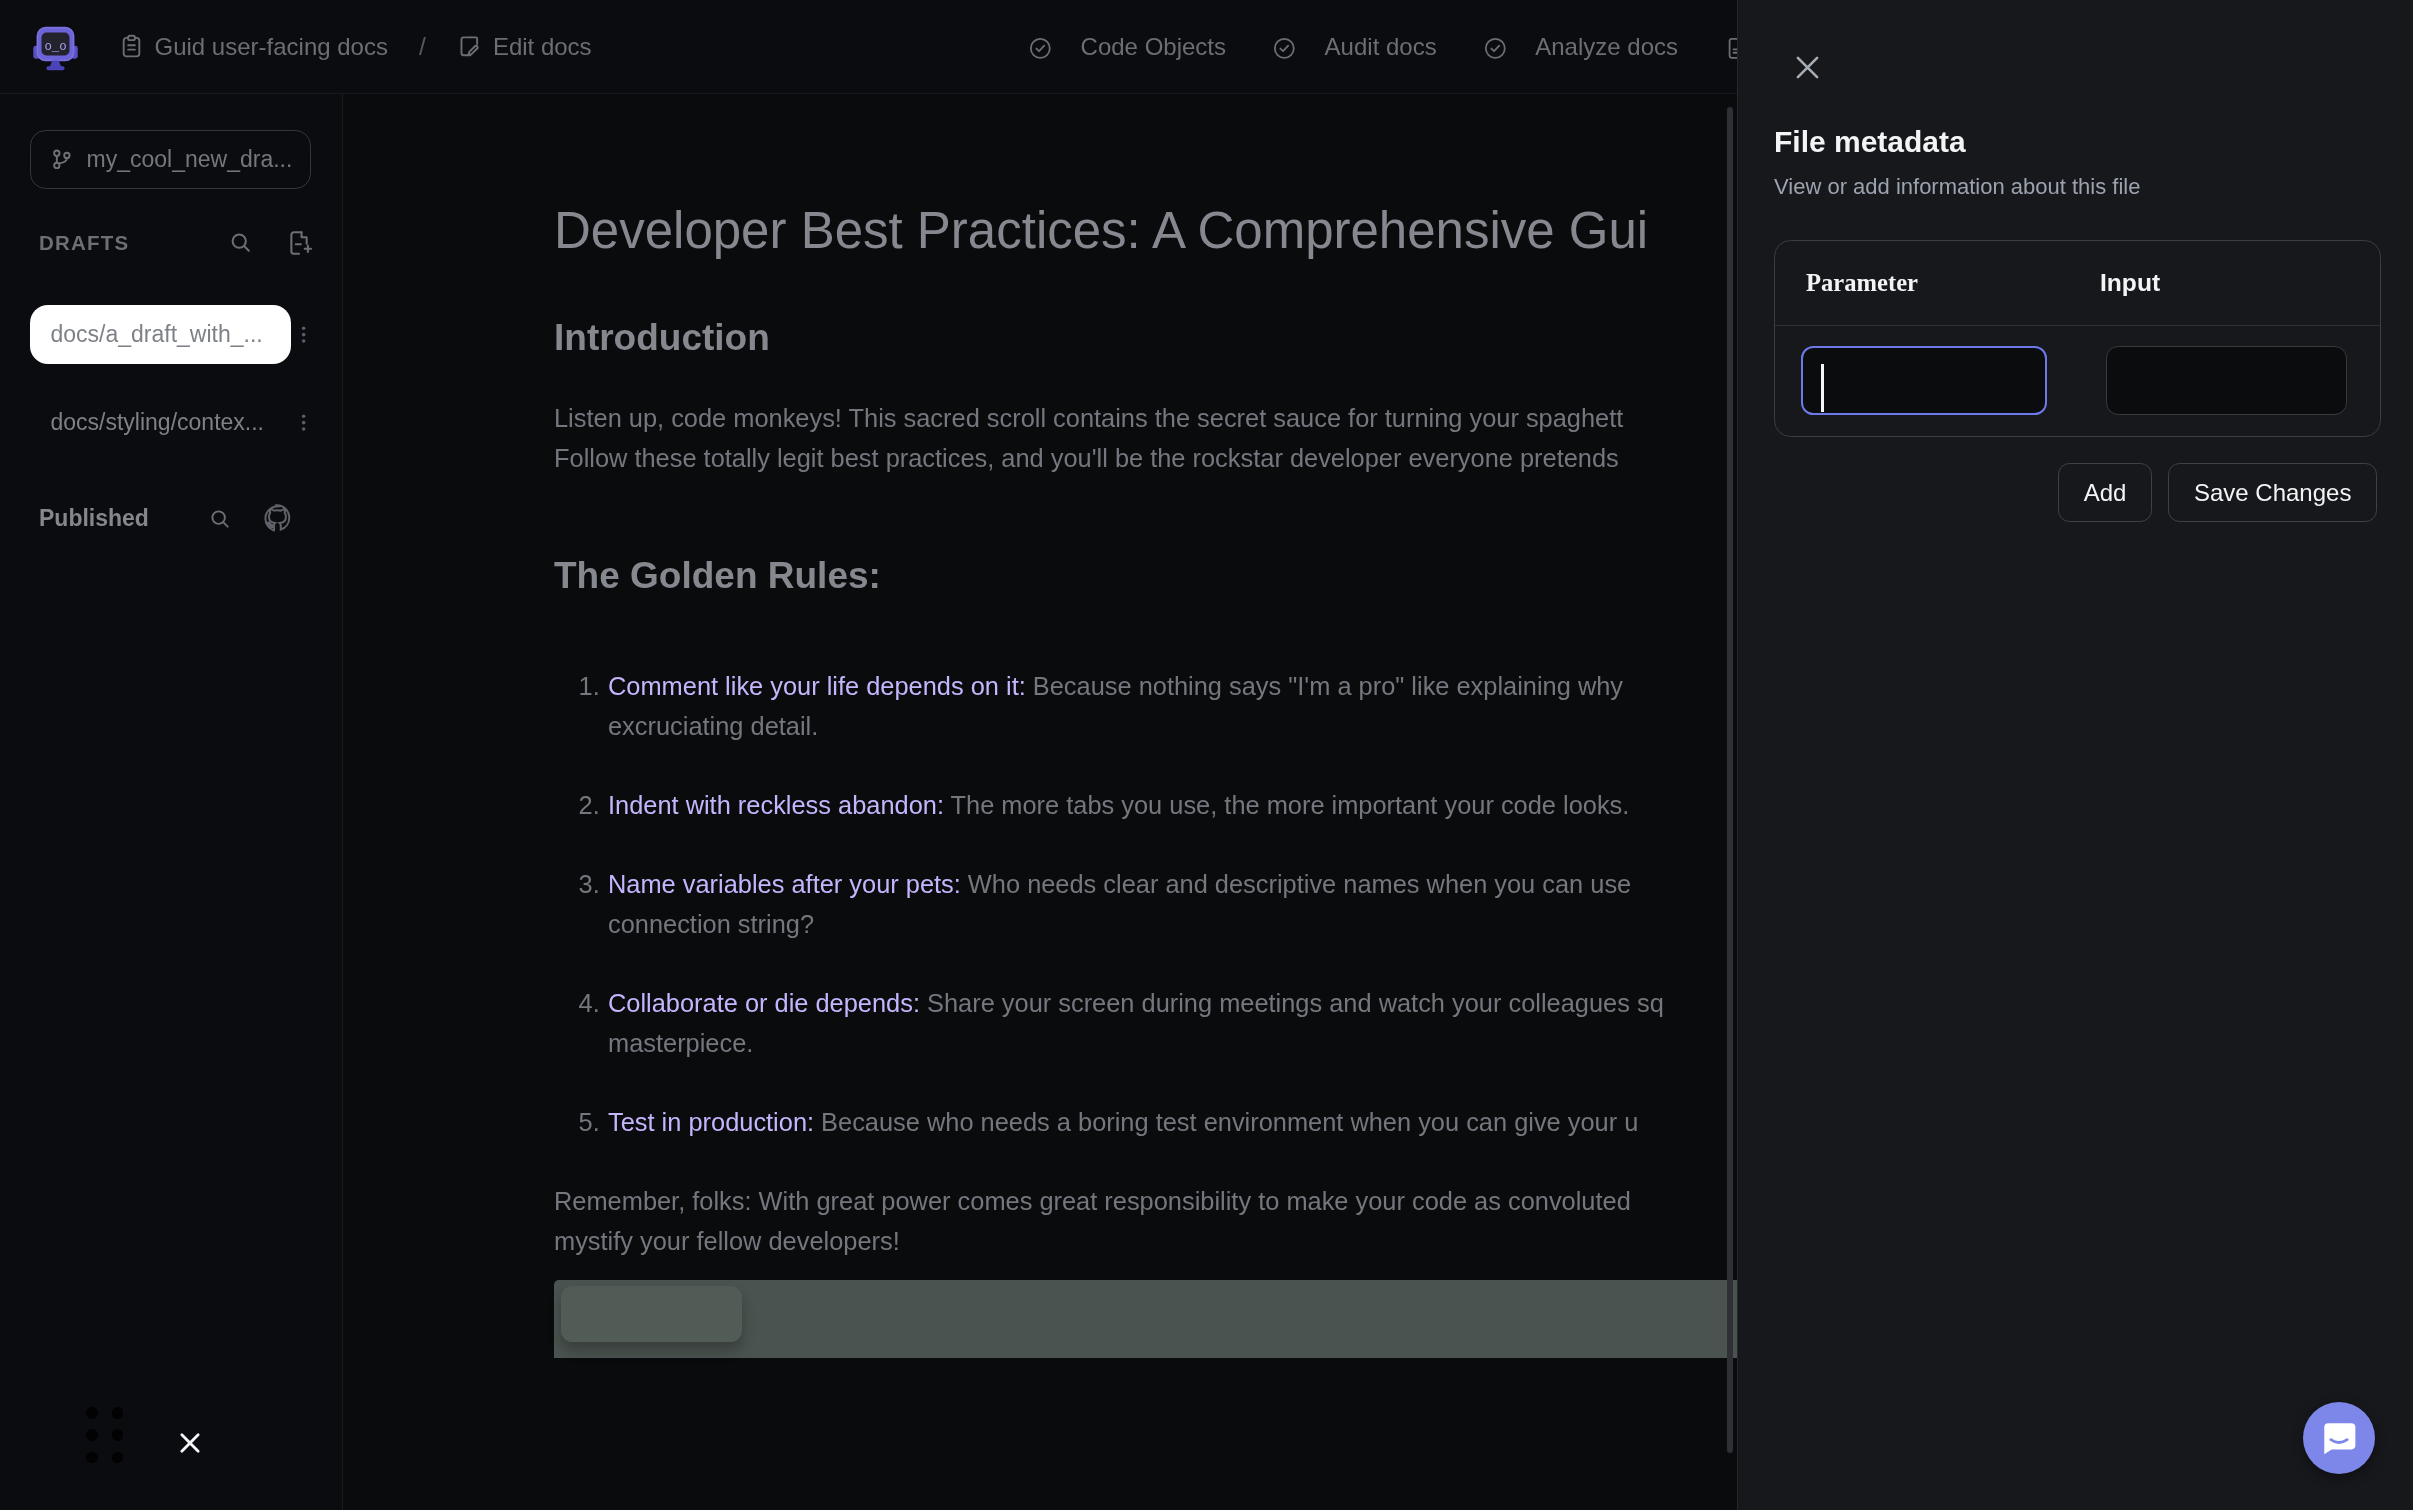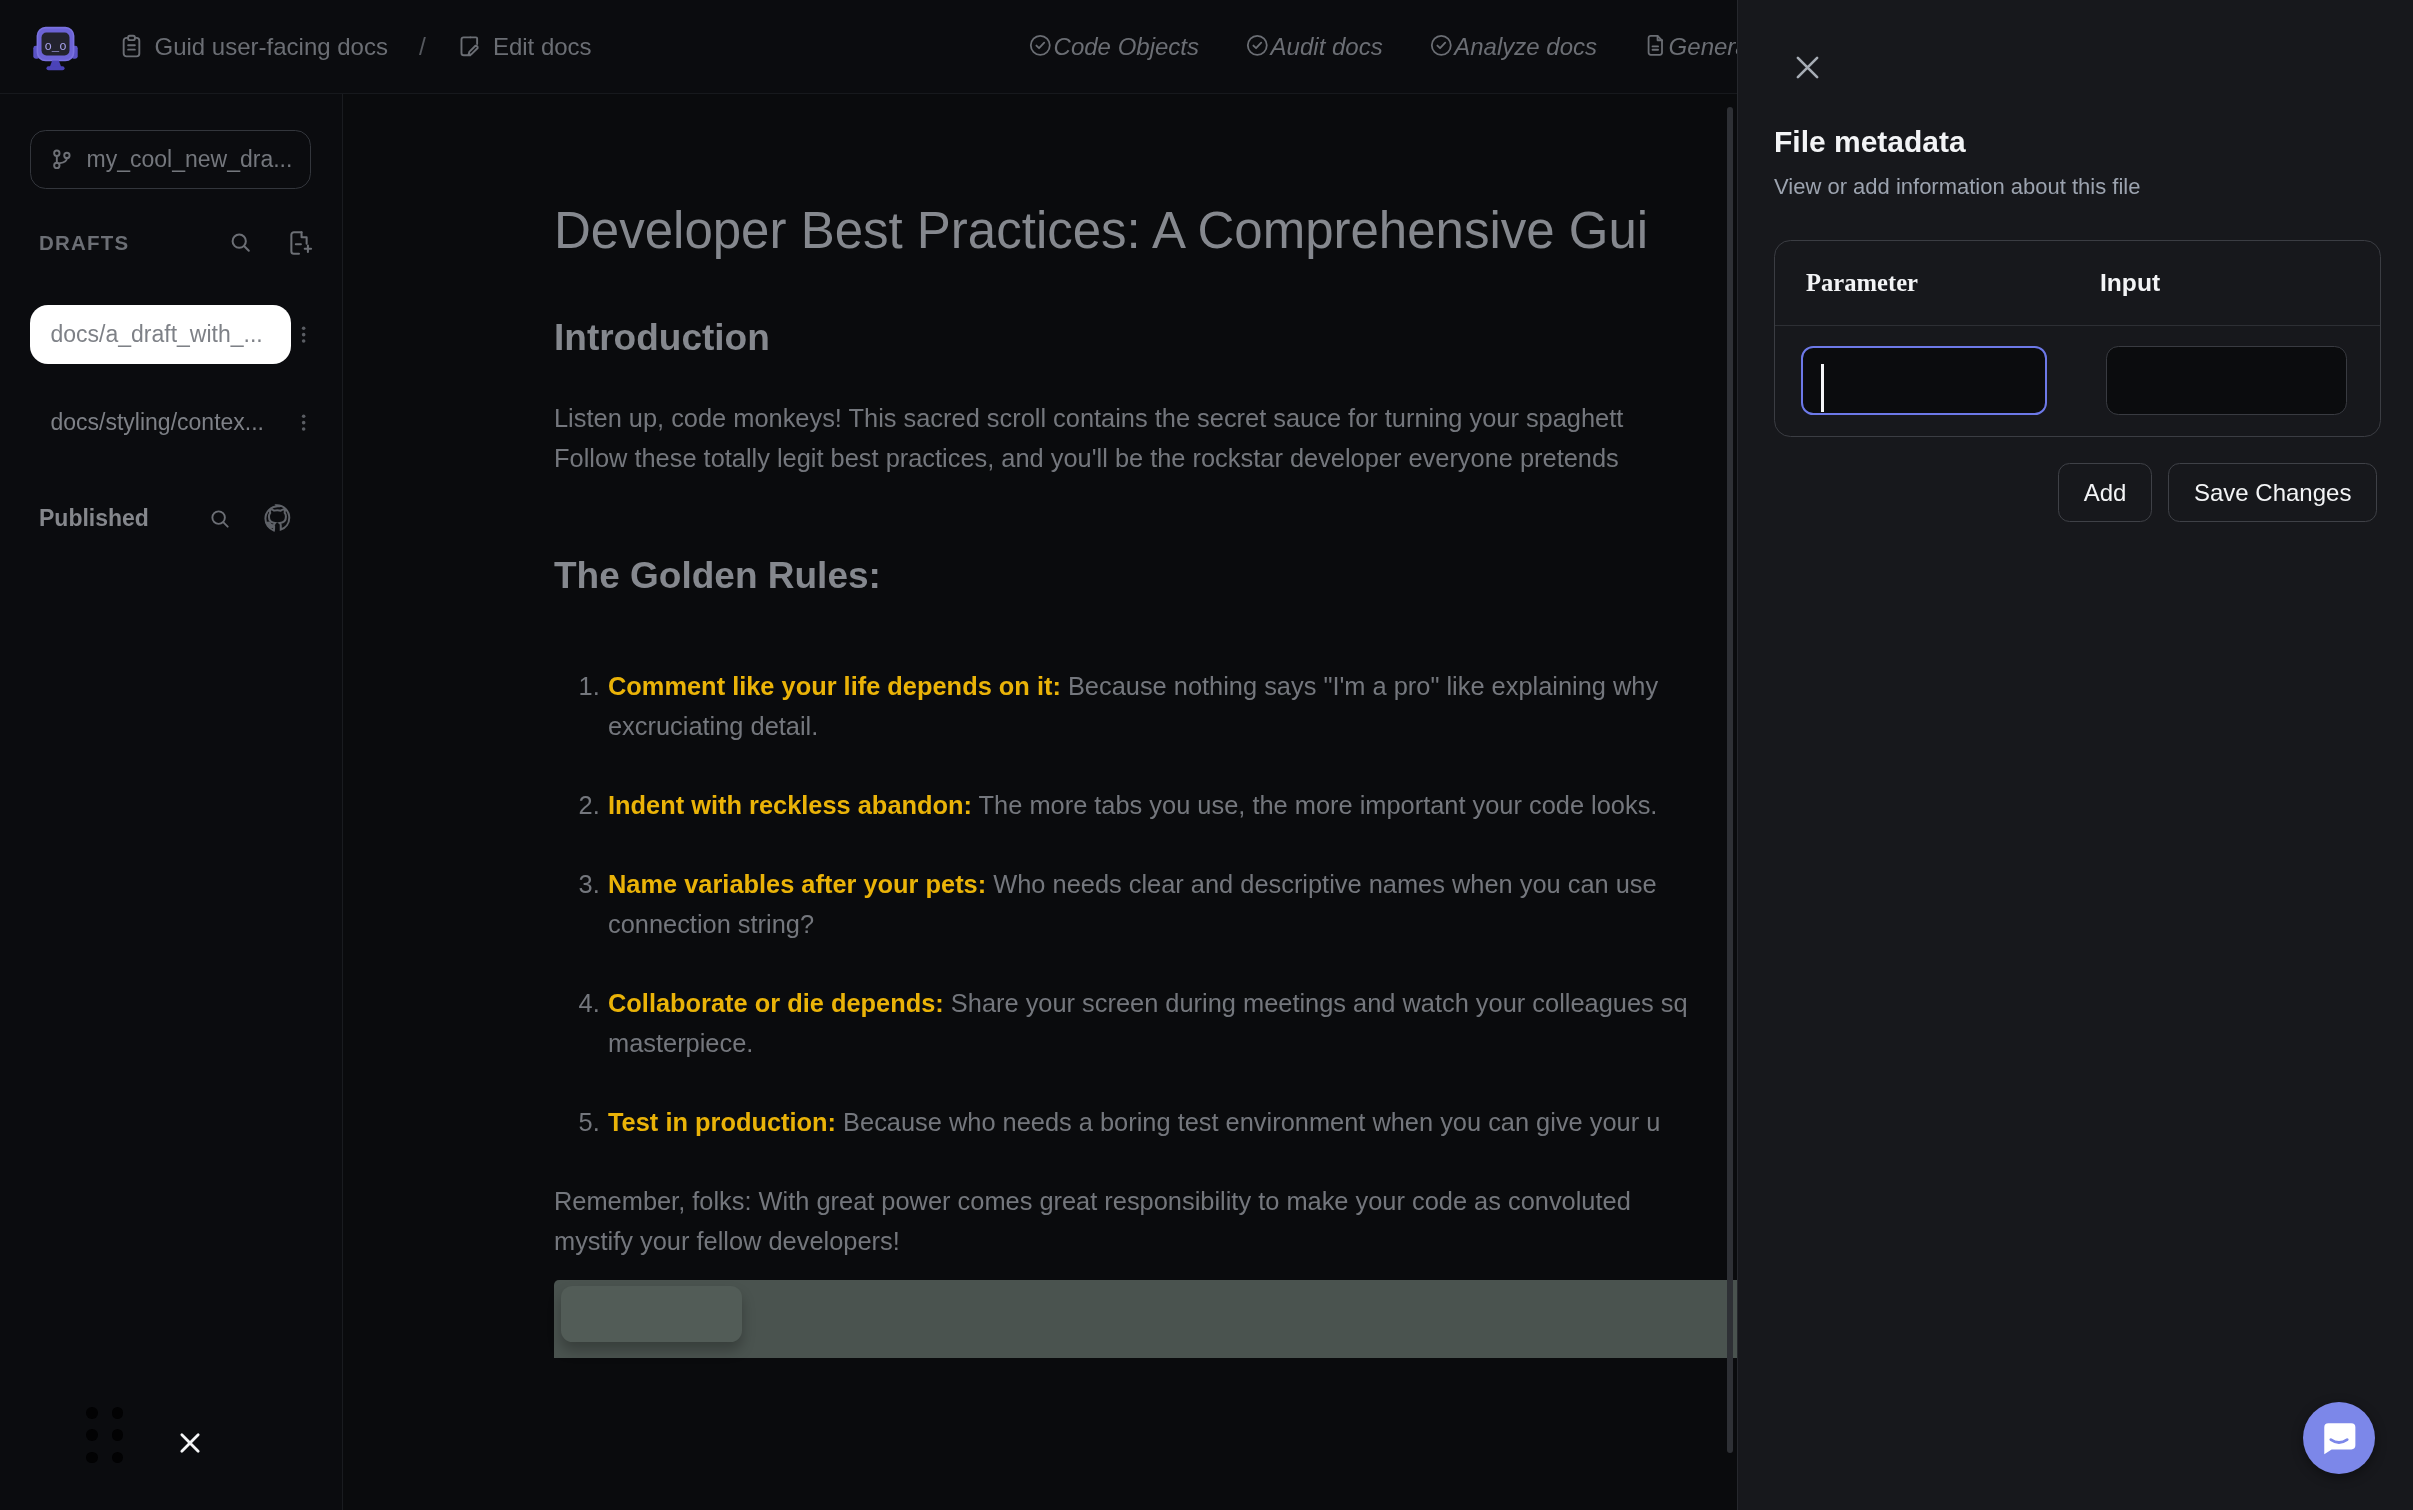--- a/index.html
+++ b/index.html
@@ -16,21 +16,21 @@
   .navbar {
     position:absolute; top:0; left:0; width:2413px; height:94px;
     background:#0b0c0f; border-bottom:1.6px solid #17191d;
     display:flex; align-items:center; z-index:2;
   }
   .logo { margin-left:30px; width:51px; height:51px; }
   .crumbs { display:flex; align-items:center; margin-left:39px; gap:13px; font-size:24px; color:#6b6e74; }
   .crumb { display:flex; align-items:center; gap:11.5px; cursor:pointer; }
   .crumb-sep { margin:0 18px; color:#55585e; font-size:24.6px; }
   .nav-items { position:absolute; left:1028px; top:0; height:94px; display:flex; align-items:center; gap:46px; font-size:24px; color:#6b6e74; white-space:nowrap; }
-  .nav-item { display:flex; align-items:flex-start; gap:1px; cursor:pointer;font-style:italic; }
+  .nav-item { display:flex; align-items:flex-end; gap:28px; cursor:pointer; }
   .nav-item svg { flex:none; }
 
   
   .sidebar {
     position:absolute; top:94px; left:0; width:343px; height:1417px;
     background:#0b0c0f; border-right:1.6px solid #1a1c20; z-index:2;
   }
   .branch-pill {
     position:absolute; left:30px; top:36px; width:281px; height:59px;
     border:1.6px solid #33363c; border-radius:15.6px;
@@ -62,21 +62,21 @@
   .doc .line { white-space:nowrap; }
   .doc-title { margin-top:105px; font-size:51px; font-weight:normal; color:#85888e; line-height:64px; }
   .h3 { font-size:37px; font-weight:bold; color:#85888e; }
   .intro-h { margin-top:54px; }
   .h2 { margin-top:64px; font-size:47px; font-weight:bold; color:#85888e; line-height:72px; }
   .para { margin-top:39px; font-size:25.4px; line-height:40px; color:#74777d; }
   .rules-h { margin-top:77px; }
   .rules { margin-top:69px; font-size:25.4px; line-height:40px; }
   .rule { position:relative; padding-left:54px; margin-bottom:39px; }
   .rule .num { position:absolute; left:24.6px; top:0; }
-  .rule strong { color:#eab308; font-weight:bold; }
+  .rule strong { color:#c4b5fd; font-weight:normal; }
   .closing { margin-top:0.8px; }
   .doc-image {
     margin-top:19px; width:1199px; height:78px;
     background:#4a534f; border-radius:4.9px 4.9px 0 0; position:relative;
   }
   .doc-image .thumb {
     position:absolute; left:7.4px; top:5.7px; width:181px; height:56px;
     background:#525c57; border-radius:11.5px; box-shadow:0 8.2px 13px rgba(0,0,0,.25);
   }
   .scroll-thumb { position:absolute; top:107px; left:1727px; width:5.7px; height:1346px; background:#2e3035; border-radius:3.3px; z-index:3; }

